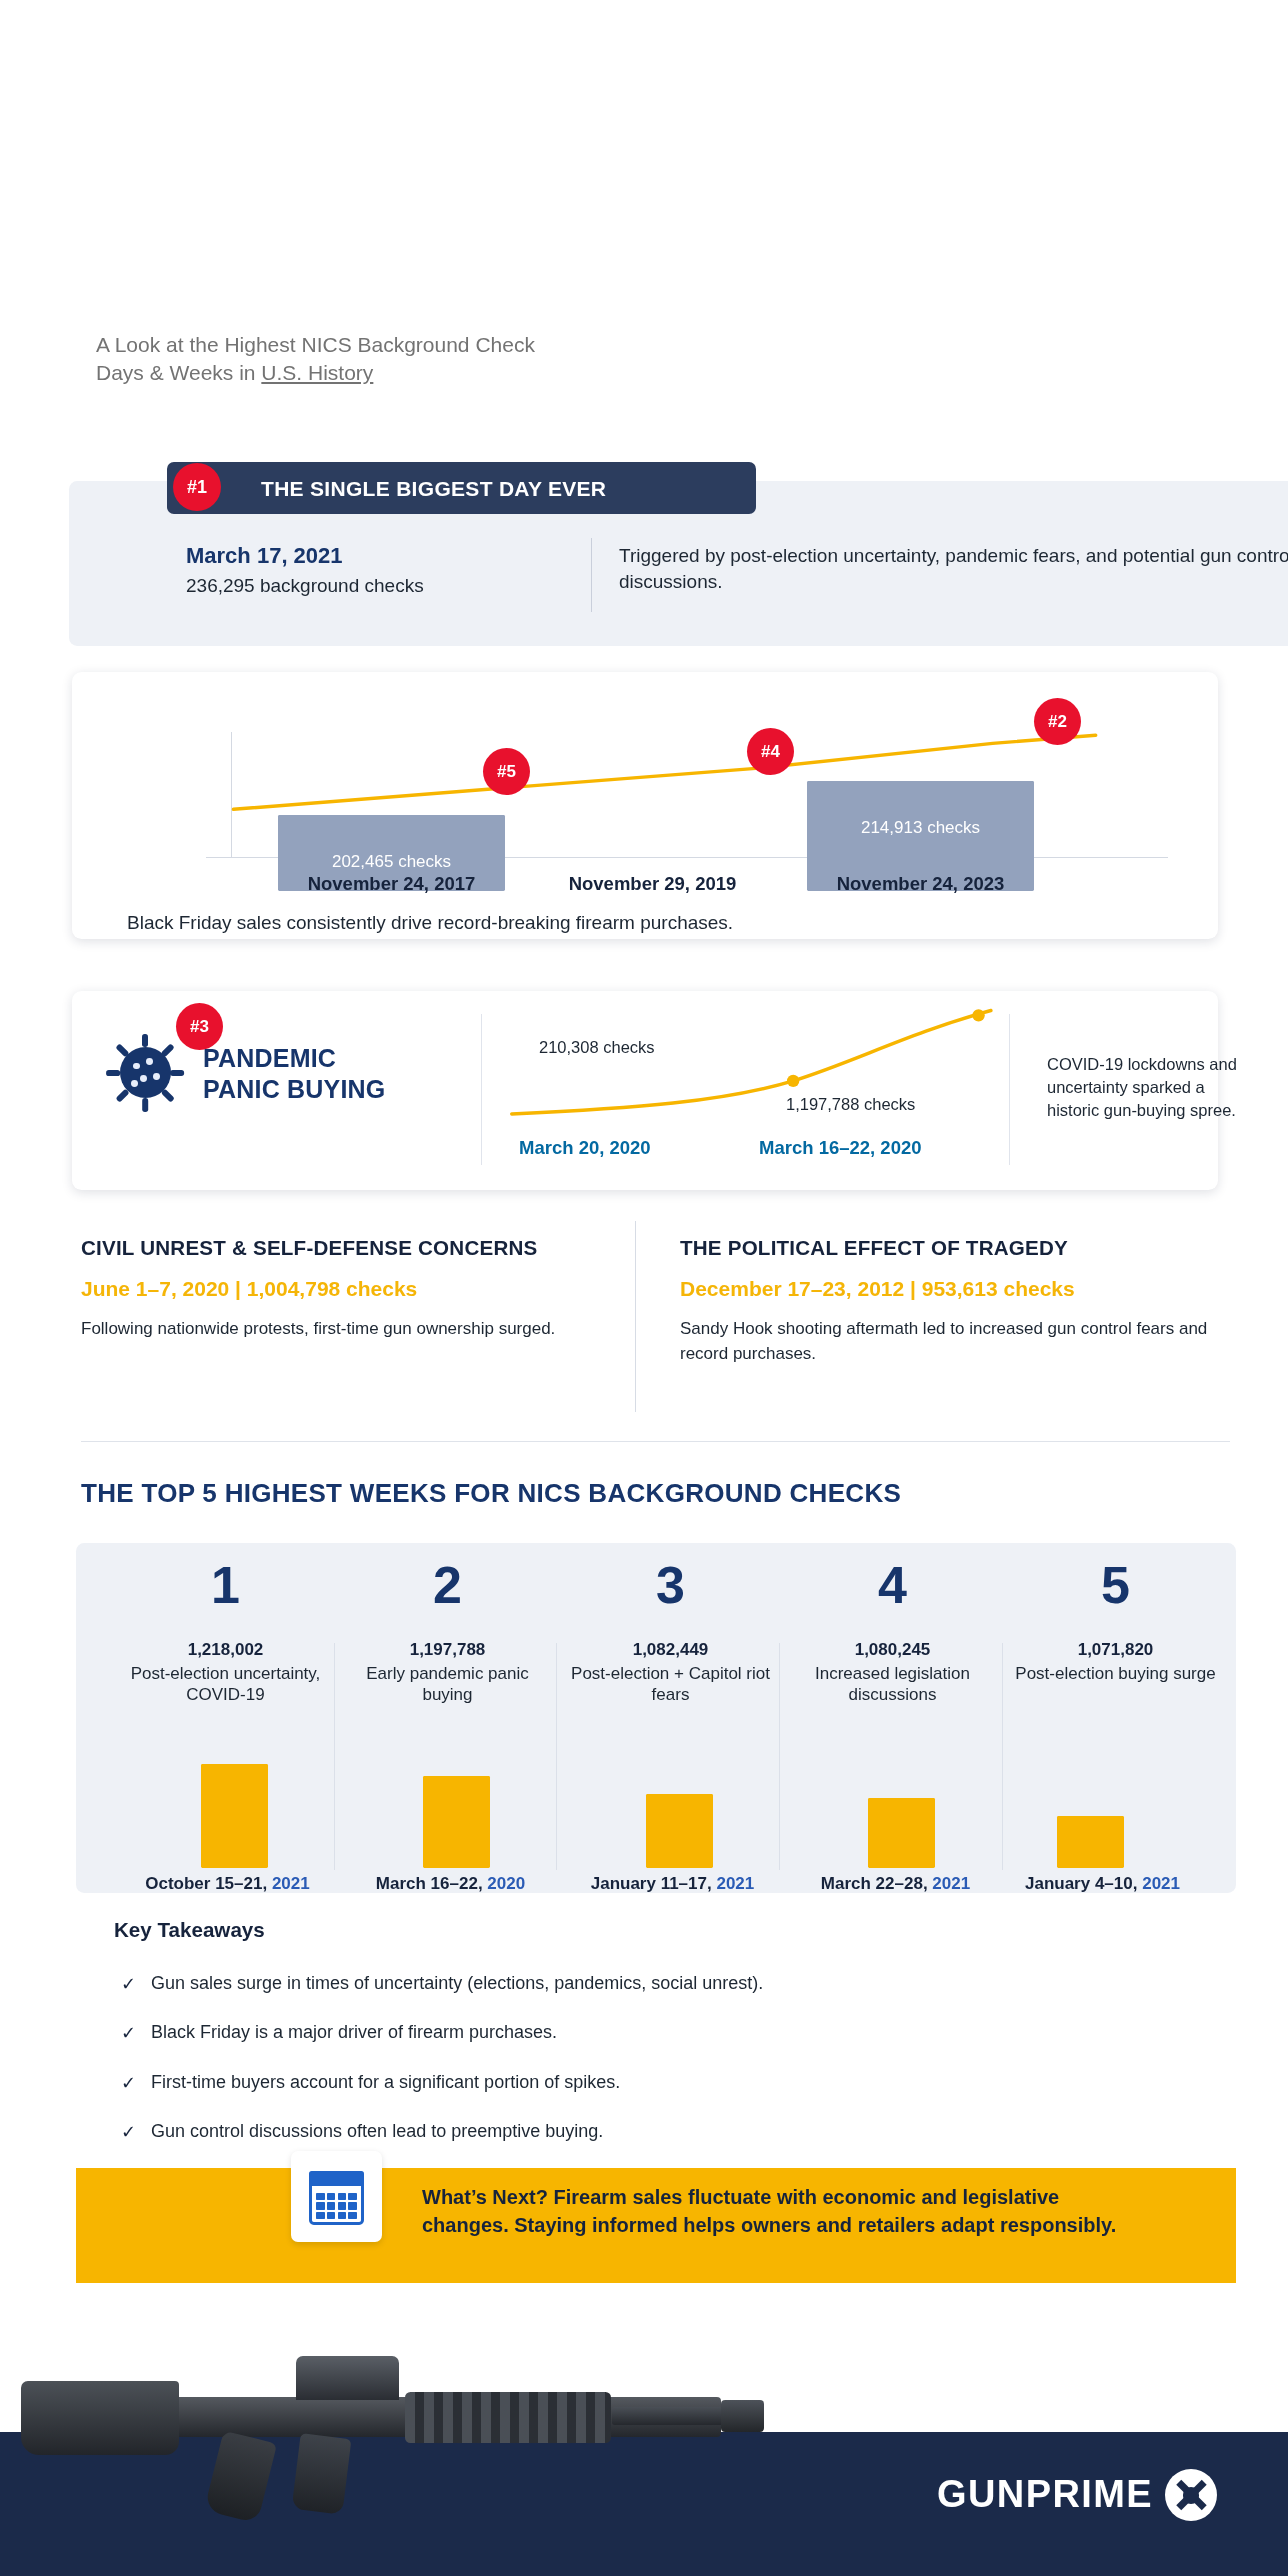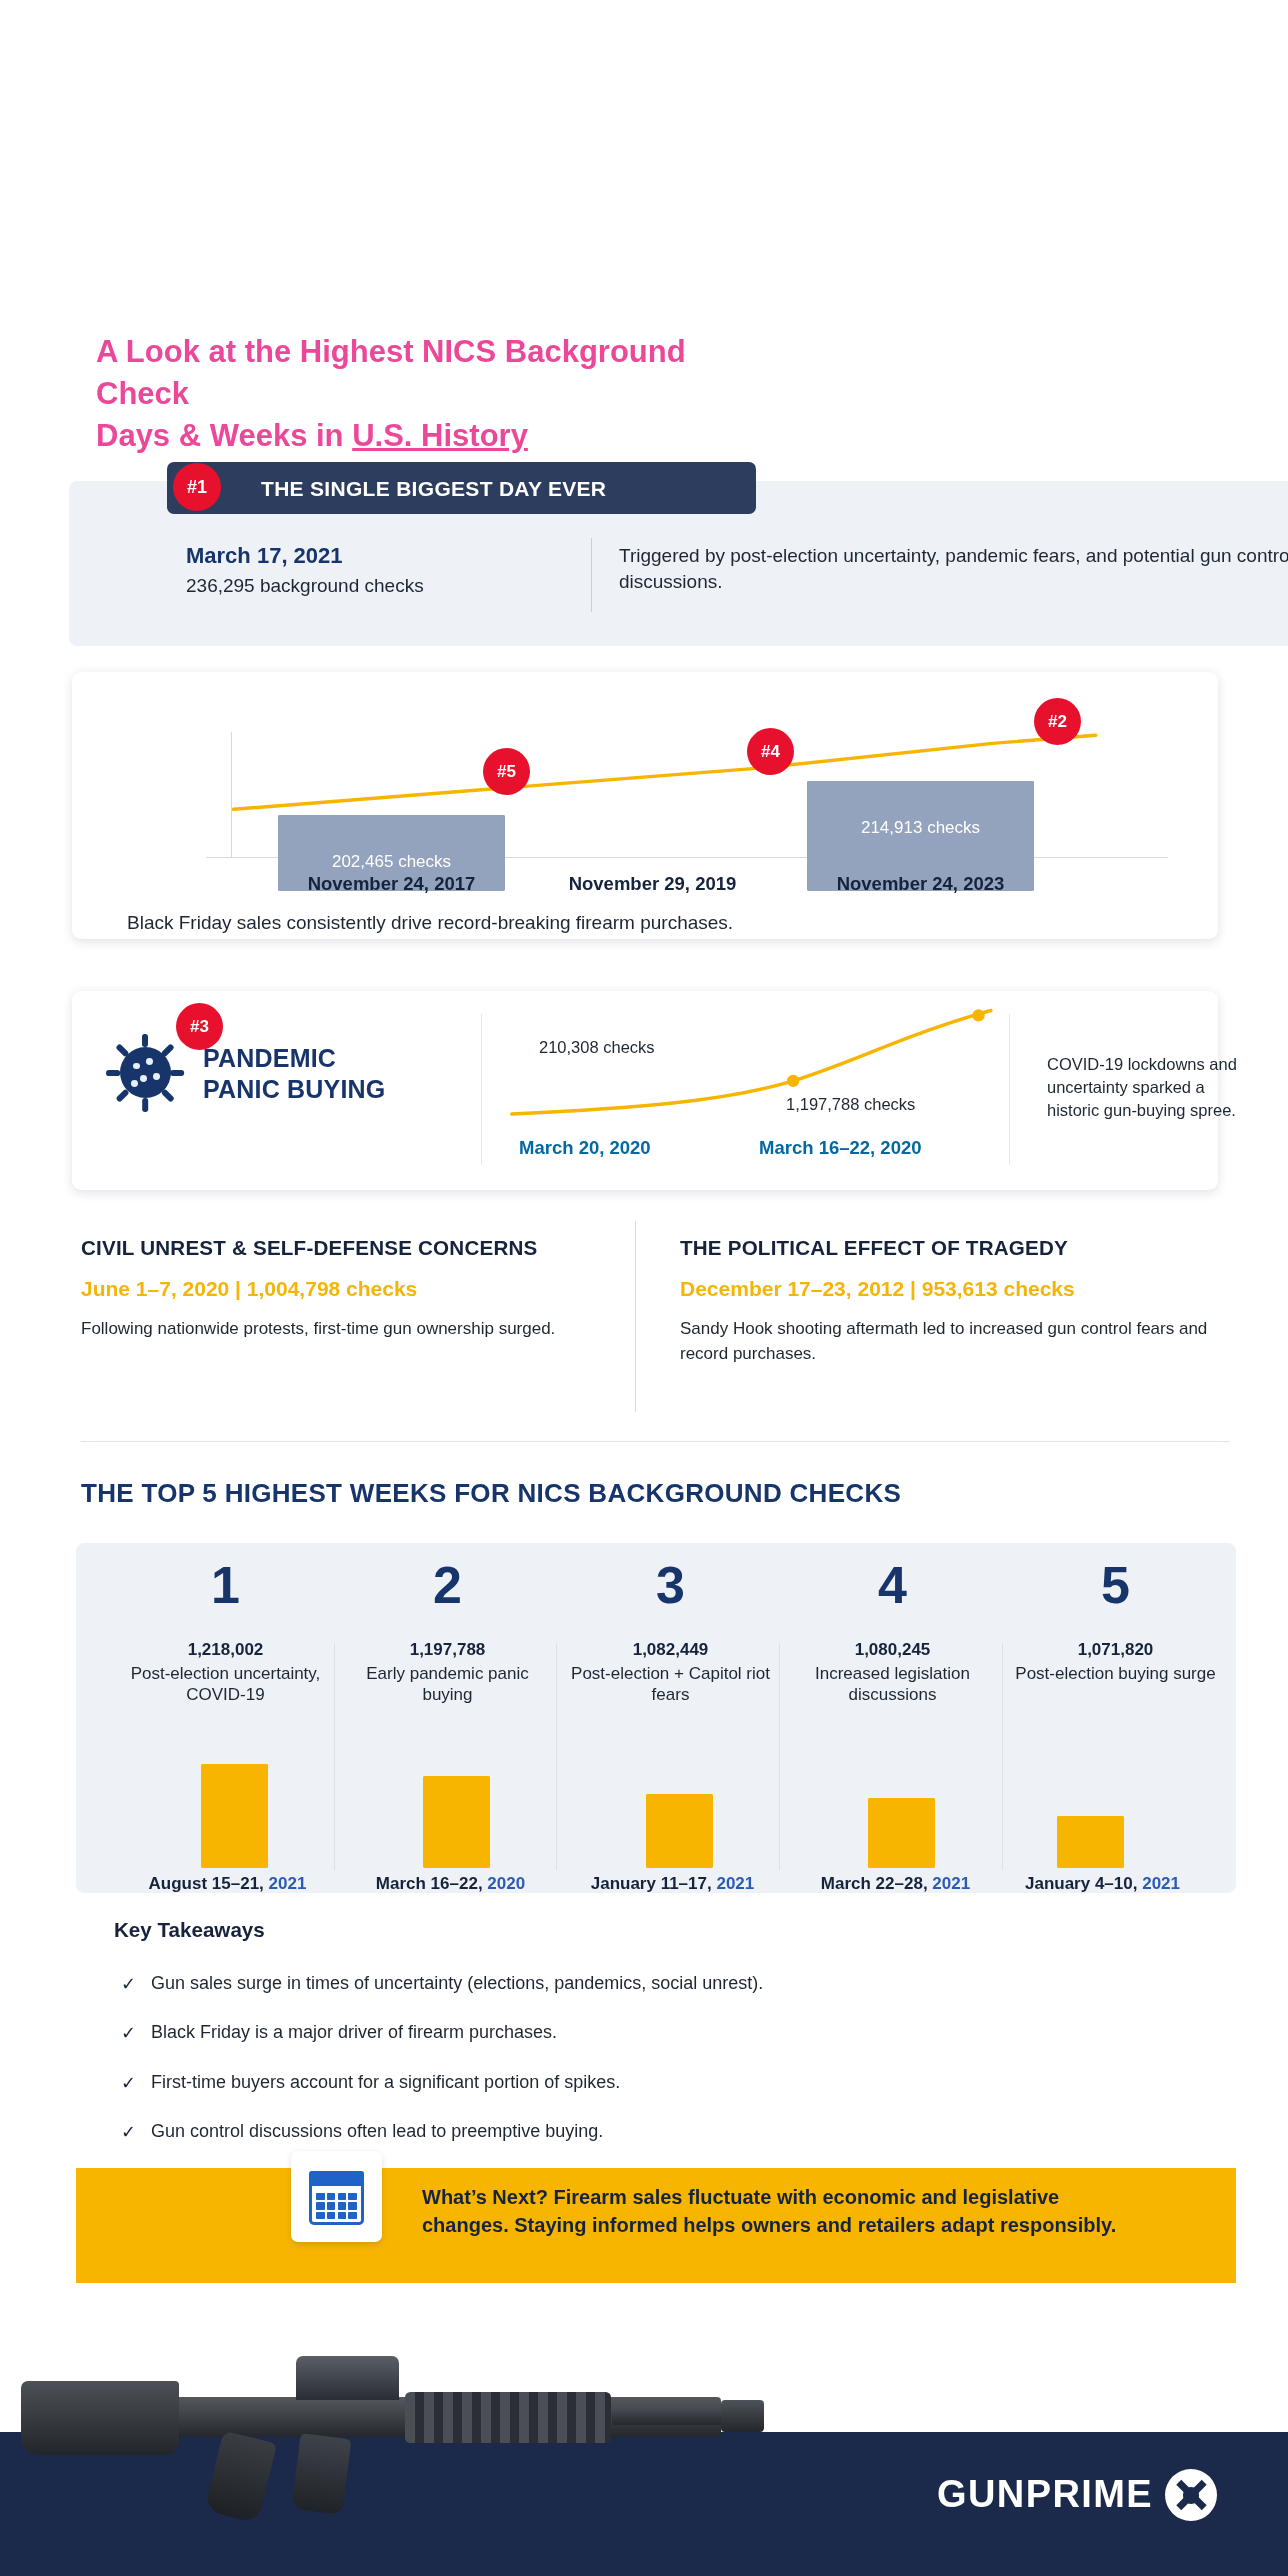--- a/index.html
+++ b/index.html
@@ -145,24 +145,24 @@
     font-weight: 800;
     letter-spacing: 0.7px;
     color: #ffffff;
     transform: scaleX(.94);
     transform-origin: left center;
   }
   .subtitle {
     position: absolute;
     left: 96px; top: 331px;
     width: 687px;
-    font-size: 31px;
+    font-size: 21px;
     line-height: 1.35;
-    color: #ec4899;
-    font-weight: 700;
+    color: #737373;
+    font-weight: 400;
   }
   .subtitle .u { text-decoration: underline; }
 
   
   .sec1 {
     position: absolute;
     left: 69px; top: 462px;
     width: 1291px;
   }
   .panel1-bg {
@@ -757,21 +757,21 @@
     <div class="t5desc">Post-election buying surge</div>
   </div>
 
   <div class="t5bar" style="left:201px;  top:1764px; width:67px; height:104px;"></div>
   <div class="t5bar" style="left:423px;  top:1776px; width:67px; height:92px;"></div>
   <div class="t5bar" style="left:646px;  top:1794px; width:67px; height:74px;"></div>
   <div class="t5bar" style="left:868px; top:1798px; width:67px; height:70px;"></div>
   <div class="t5bar" style="left:1057px; top:1816px; width:67px; height:52px;"></div>
 
   <div class="t5date" style="left:114px;">
-    <span>August 15–21, </span><span class="yr">2021</span>
+    <span>October 15–21, </span><span class="yr">2021</span>
   </div>
   <div class="t5date" style="left:337px;">
     <span>March 16–22, </span><span class="yr">2020</span>
   </div>
   <div class="t5date" style="left:559px;">
     <span>January 11–17, </span><span class="yr">2021</span>
   </div>
   <div class="t5date" style="left:782px;">
     <span>March 22–28, </span><span class="yr">2021</span>
   </div>

